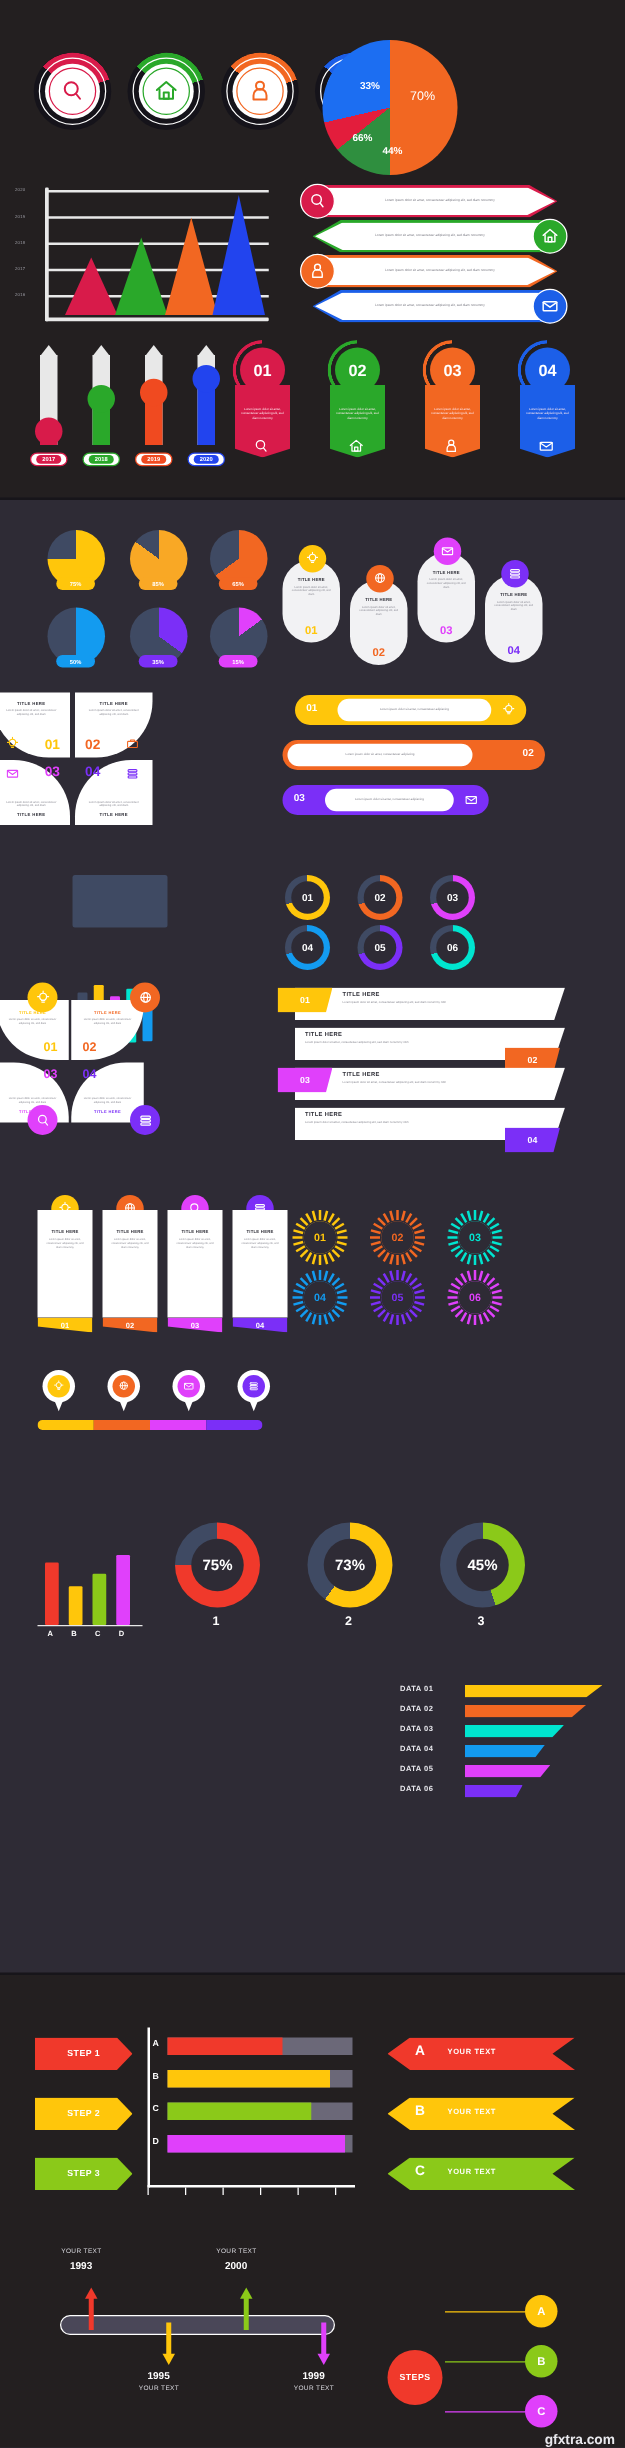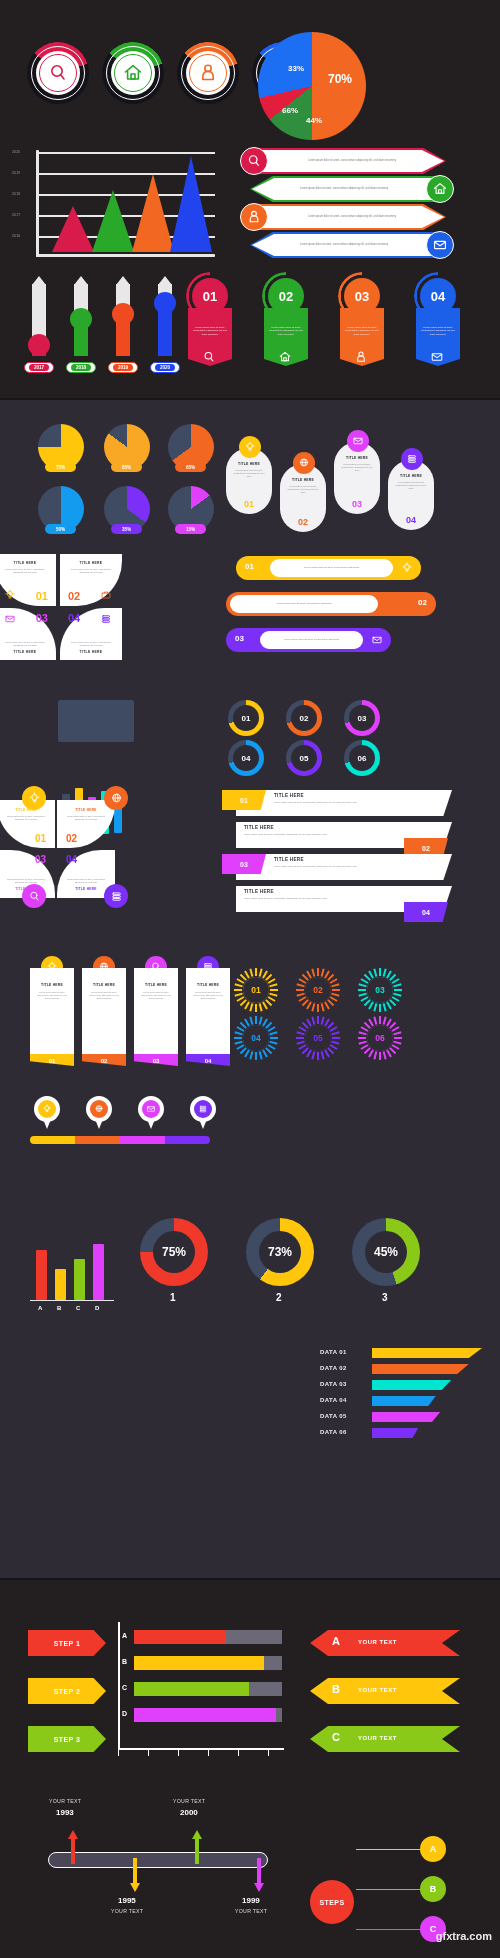--- a/index.html
+++ b/index.html
@@ -123,21 +123,21 @@
         <svg width="22" height="22" viewBox="0 0 22 22">
           <rect x="3.5" y="6" width="15" height="10" rx="1" stroke="#1c5fe8" fill="none" stroke-width="1.6" stroke-linecap="round" stroke-linejoin="round"></rect>
           <path d="M3.5 6.8 L11 12 L18.5 6.8" stroke="#1c5fe8" fill="none" stroke-width="1.6" stroke-linecap="round" stroke-linejoin="round"></path>
         </svg>
       </div>
     </div>
   </div>
 
 <div class="abs" id="toppie" style="left: 258px; top: 32px; width: 118px; height: 108px;">
     <div class="abs" style="left: 0px; top: 0px; width: 108px; height: 108px; border-radius: 50%; background: conic-gradient(rgb(242, 103, 34) 0deg, rgb(242, 103, 34) 180deg, rgb(47, 143, 63) 180deg, rgb(47, 143, 63) 231.43deg, rgb(227, 29, 60) 231.43deg, rgb(227, 29, 60) 257.14deg, rgb(28, 110, 242) 257.14deg, rgb(28, 110, 242) 360deg);"></div>
-    <div class="abs wt" style="left: 70px; top: 40px; font-size: 12px; font-weight: bold;">70%</div>
+    <div class="abs wt" style="left: 70px; top: 40px; font-size: 10px; font-weight: normal;">70%</div>
     <div class="abs wt" style="left: 48px; top: 84px; font-size: 8px; font-weight: bold;">44%</div>
     <div class="abs wt" style="left: 24px; top: 74px; font-size: 8px; font-weight: bold;">66%</div>
     <div class="abs wt" style="left: 30px; top: 32px; font-size: 8px; font-weight: bold;">33%</div>
   </div>
 
 <div id="barchart">
     <div class="gridrow" style="top: 2px;"></div>
     <div class="ylab" style="top: 0px;">2020</div>
     <div class="gridrow" style="top: 23px;"></div>
     <div class="ylab" style="top: 21px;">2019</div>
@@ -1011,13 +1011,13 @@
 <div id="stepscircle">
     <div class="abs" style="left: 310px; top: 1880px; width: 44px; height: 44px; border-radius: 50%; background: rgb(240, 57, 43); display: flex; align-items: center; justify-content: center; color: rgb(255, 255, 255); font-size: 7px; font-weight: bold; letter-spacing: 0.4px;">STEPS</div>
     <div class="abs" style="left: 420px; top: 1836px; width: 26px; height: 26px; border-radius: 50%; background: rgb(255, 198, 11); display: flex; align-items: center; justify-content: center; color: rgb(255, 255, 255); font-size: 9px; font-weight: bold;">A</div>
     <div class="abs" style="left: 356px; top: 1849px; width: 64px; height: 1.4px; background: rgb(255, 198, 11);"></div>
     <div class="abs" style="left: 420px; top: 1876px; width: 26px; height: 26px; border-radius: 50%; background: rgb(139, 201, 25); display: flex; align-items: center; justify-content: center; color: rgb(255, 255, 255); font-size: 9px; font-weight: bold;">B</div>
     <div class="abs" style="left: 356px; top: 1889px; width: 64px; height: 1.4px; background: rgb(139, 201, 25);"></div>
     <div class="abs" style="left: 420px; top: 1916px; width: 26px; height: 26px; border-radius: 50%; background: rgb(224, 64, 251); display: flex; align-items: center; justify-content: center; color: rgb(255, 255, 255); font-size: 9px; font-weight: bold;">C</div>
     <div class="abs" style="left: 356px; top: 1929px; width: 64px; height: 1.4px; background: rgb(224, 64, 251);"></div>
   </div>
 
-<div class="abs" style="right:8px; bottom:16px; font-size:11px; font-weight:bold; color:#e9e9ee;">gfxtra.com</div>
+<div class="abs" style="right:8px; bottom:0; font-size:11px; font-weight:bold; color:#e9e9ee;">gfxtra.com</div>
 
 </body></html>

